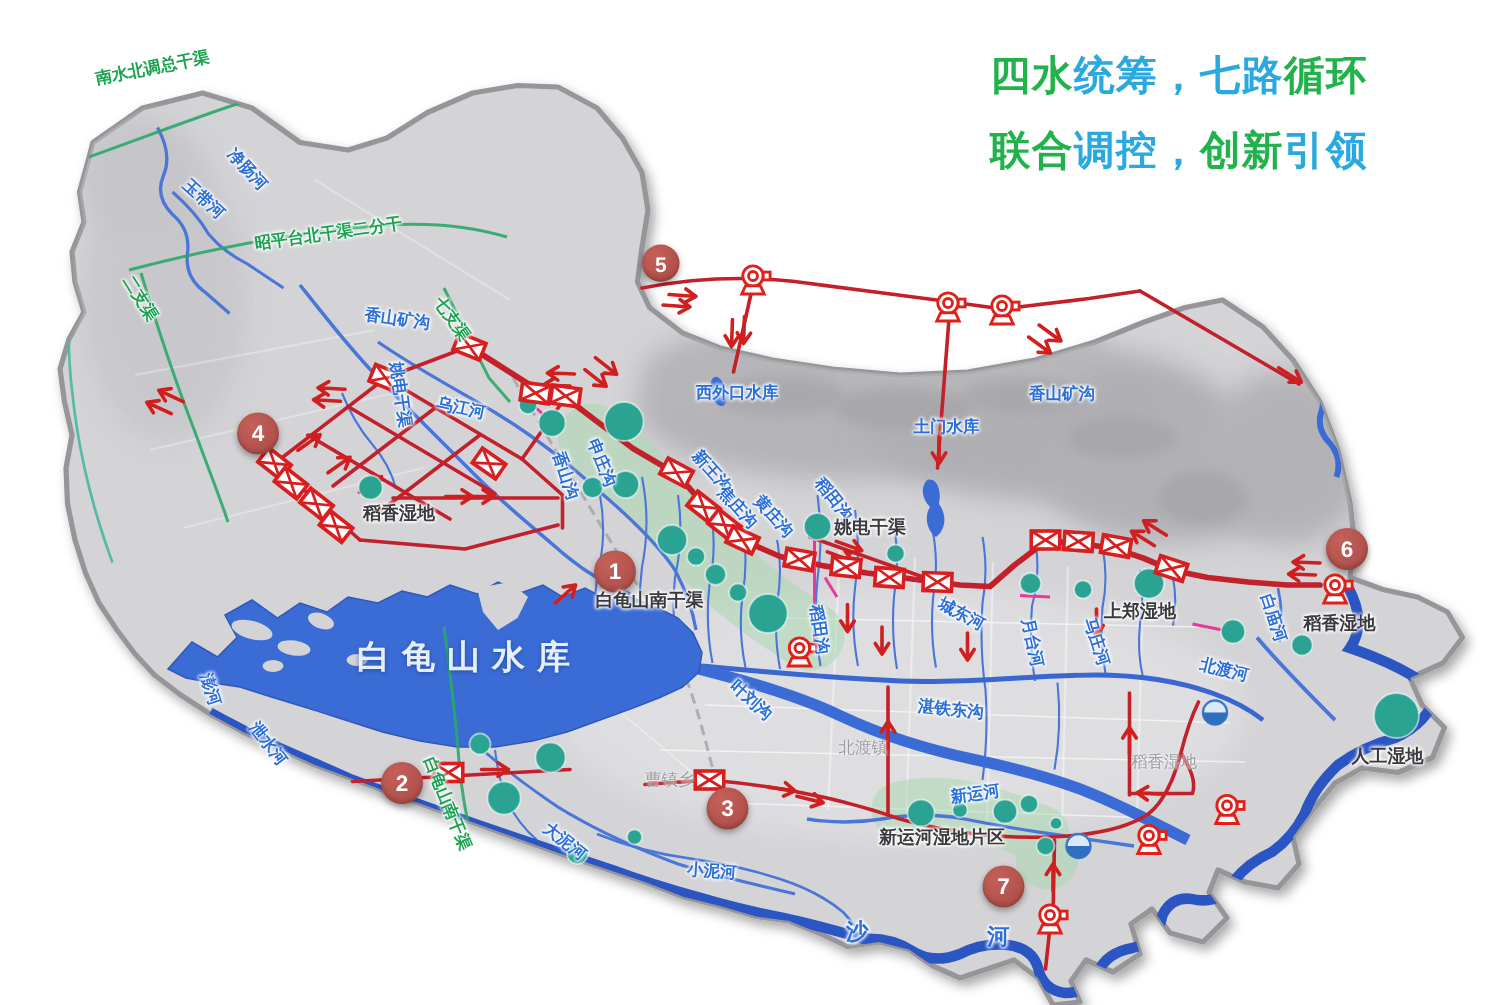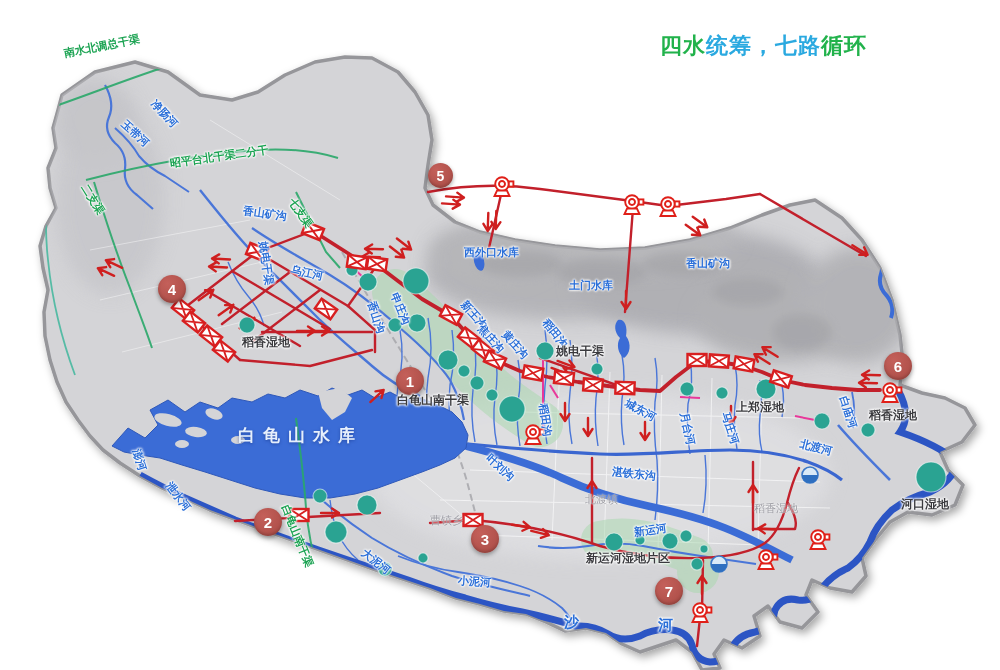--- a/index.html
+++ b/index.html
@@ -13,29 +13,29 @@
   #mapsvg{position:absolute;left:0;top:0;}
   .lbl{position:absolute;white-space:nowrap;transform-origin:0 50%;font-weight:bold;
        font-size:11px;line-height:1;
        text-shadow:0 0 2px #fff,0 0 2px #fff,0 0 3px #fff,0 0 3px #fff;}
   .lbl-river{color:var(--river_blue);}
   .lbl-canal{color:var(--canal_green);}
   .lbl-wetland{color:var(--label_dark);font-size:12px;}
   .lbl-town{color:var(--town_gray);font-weight:normal;text-shadow:0 0 2px #fff;}
   .lbl-reservoir{color:var(--river_blue);}
   .lbl-big{font-size:15px;}
-  .lbl-lake-name{color:#e6effc;font-size:17px;letter-spacing:8px;font-weight:bold;
+  .lbl-lake-name{color:#e6effc;font-size:22px;letter-spacing:8px;font-weight:bold;
        text-shadow:0 1px 3px rgba(25,55,140,.65);}
   .marker{position:absolute;width:28px;height:28px;border-radius:50%;
        background:radial-gradient(circle at 35% 30%, #c4605a, #a84a44);
        box-shadow:0 2px 4px rgba(0,0,0,.35), inset 0 -2px 3px rgba(0,0,0,.18);
        color:#fff;font-weight:bold;font-size:15px;display:flex;align-items:center;justify-content:center;}
   .marker.small{width:25px;height:25px;font-size:14px;}
   #title{position:absolute;left:660px;top:26px;}
-  .title-line{font-size:22px;font-weight:bold;letter-spacing:1px;line-height:1.85;white-space:nowrap;}
+  .title-line{font-size:27px;font-weight:bold;letter-spacing:1px;line-height:1.85;white-space:nowrap;}
 </style>
 </head>
 <body>
 
 <div id="stage">
 
 <svg id="mapsvg" width="1000" height="670" viewBox="0 0 1000 670">
   <defs>
     <filter id="soft" x="-40%" y="-40%" width="180%" height="180%">
           <feGaussianBlur stdDeviation="9"></feGaussianBlur>
@@ -342,20 +342,21 @@
         <use href="#pump" transform="translate(533,432)"></use>
     <use href="#pump" transform="translate(890,390)"></use>
         <use href="#pump" transform="translate(818,537)"></use>
     <use href="#pump" transform="translate(766,557)"></use>
         <use href="#pump" transform="translate(700,610)"></use>
   </g>
 </svg>
 
 <div id="title">
   <div class="title-line"><span style="color: rgb(33, 178, 75);">四水</span><span style="color: rgb(42, 169, 224);">统筹，</span><span style="color: rgb(42, 169, 224);">七路</span><span style="color: rgb(33, 178, 75);">循环</span></div>
+  <div class="title-line"><span style="color: rgb(33, 178, 75);">联合</span><span style="color: rgb(42, 169, 224);">调控，</span><span style="color: rgb(33, 178, 75);">创新</span><span style="color: rgb(42, 169, 224);">引领</span></div>
 </div>
 
 <div class="marker" style="left:396px;top:367px">1</div>
 <div class="marker" style="left:254px;top:508px">2</div>
 <div class="marker" style="left:471px;top:525px">3</div>
 <div class="marker" style="left:158px;top:275px">4</div>
 <div class="marker small" style="left:428px;top:163px">5</div>
 <div class="marker" style="left:884px;top:352px">6</div>
 <div class="marker" style="left:655px;top:577px">7</div>
 
@@ -386,29 +387,29 @@
 <div class="lbl lbl-river" style="left:488px;top:451px;transform:rotate(42deg)">叶刘沟</div>
 <div class="lbl lbl-river" style="left:363px;top:546px;transform:rotate(38deg)">大泥河</div>
 <div class="lbl lbl-river" style="left:458px;top:575px;transform:rotate(4deg)">小泥河</div>
 <div class="lbl lbl-river" style="left:634px;top:527px;transform:rotate(-8deg)">新运河</div>
 <div class="lbl lbl-river" style="left:800px;top:438px;transform:rotate(14deg)">北渡河</div>
 <div class="lbl lbl-river" style="left:843px;top:391px;transform:rotate(72deg)">白庙河</div>
 <div class="lbl lbl-river lbl-big" style="left:564px;top:614px">沙</div>
 <div class="lbl lbl-river lbl-big" style="left:658px;top:617px">河</div>
 
 <div class="lbl lbl-lake-name" style="left:238px;top:427px">白龟山水库</div>
-<div class="lbl lbl-reservoir" style="left:464px;top:247px">西外口水库</div>
-<div class="lbl lbl-reservoir" style="left:569px;top:280px">土门水库</div>
+<div class="lbl lbl-reservoir" style="left:464px;top:257px">西外口水库</div>
+<div class="lbl lbl-reservoir" style="left:609px;top:280px">土门水库</div>
 <div class="lbl lbl-reservoir" style="left:686px;top:258px">香山矿沟</div>
 
 <div class="lbl lbl-wetland" style="left:242px;top:336px">稻香湿地</div>
 <div class="lbl lbl-wetland" style="left:397px;top:394px">白龟山南干渠</div>
 <div class="lbl lbl-wetland" style="left:556px;top:345px">姚电干渠</div>
 <div class="lbl lbl-wetland" style="left:736px;top:401px">上郑湿地</div>
 <div class="lbl lbl-wetland" style="left:869px;top:409px">稻香湿地</div>
-<div class="lbl lbl-wetland" style="left:901px;top:498px">河口湿地</div>
+<div class="lbl lbl-wetland" style="left:901px;top:498px">人工湿地</div>
 <div class="lbl lbl-wetland" style="left:586px;top:552px">新运河湿地片区</div>
 
-<div class="lbl lbl-town" style="left:585px;top:494px">北渡镇</div>
+<div class="lbl lbl-town" style="left:559px;top:494px">北渡镇</div>
 <div class="lbl lbl-town" style="left:430px;top:515px">曹镇乡</div>
 <div class="lbl lbl-town" style="left:754px;top:503px">稻香湿地</div>
 
 </div>
 
 </body></html>

